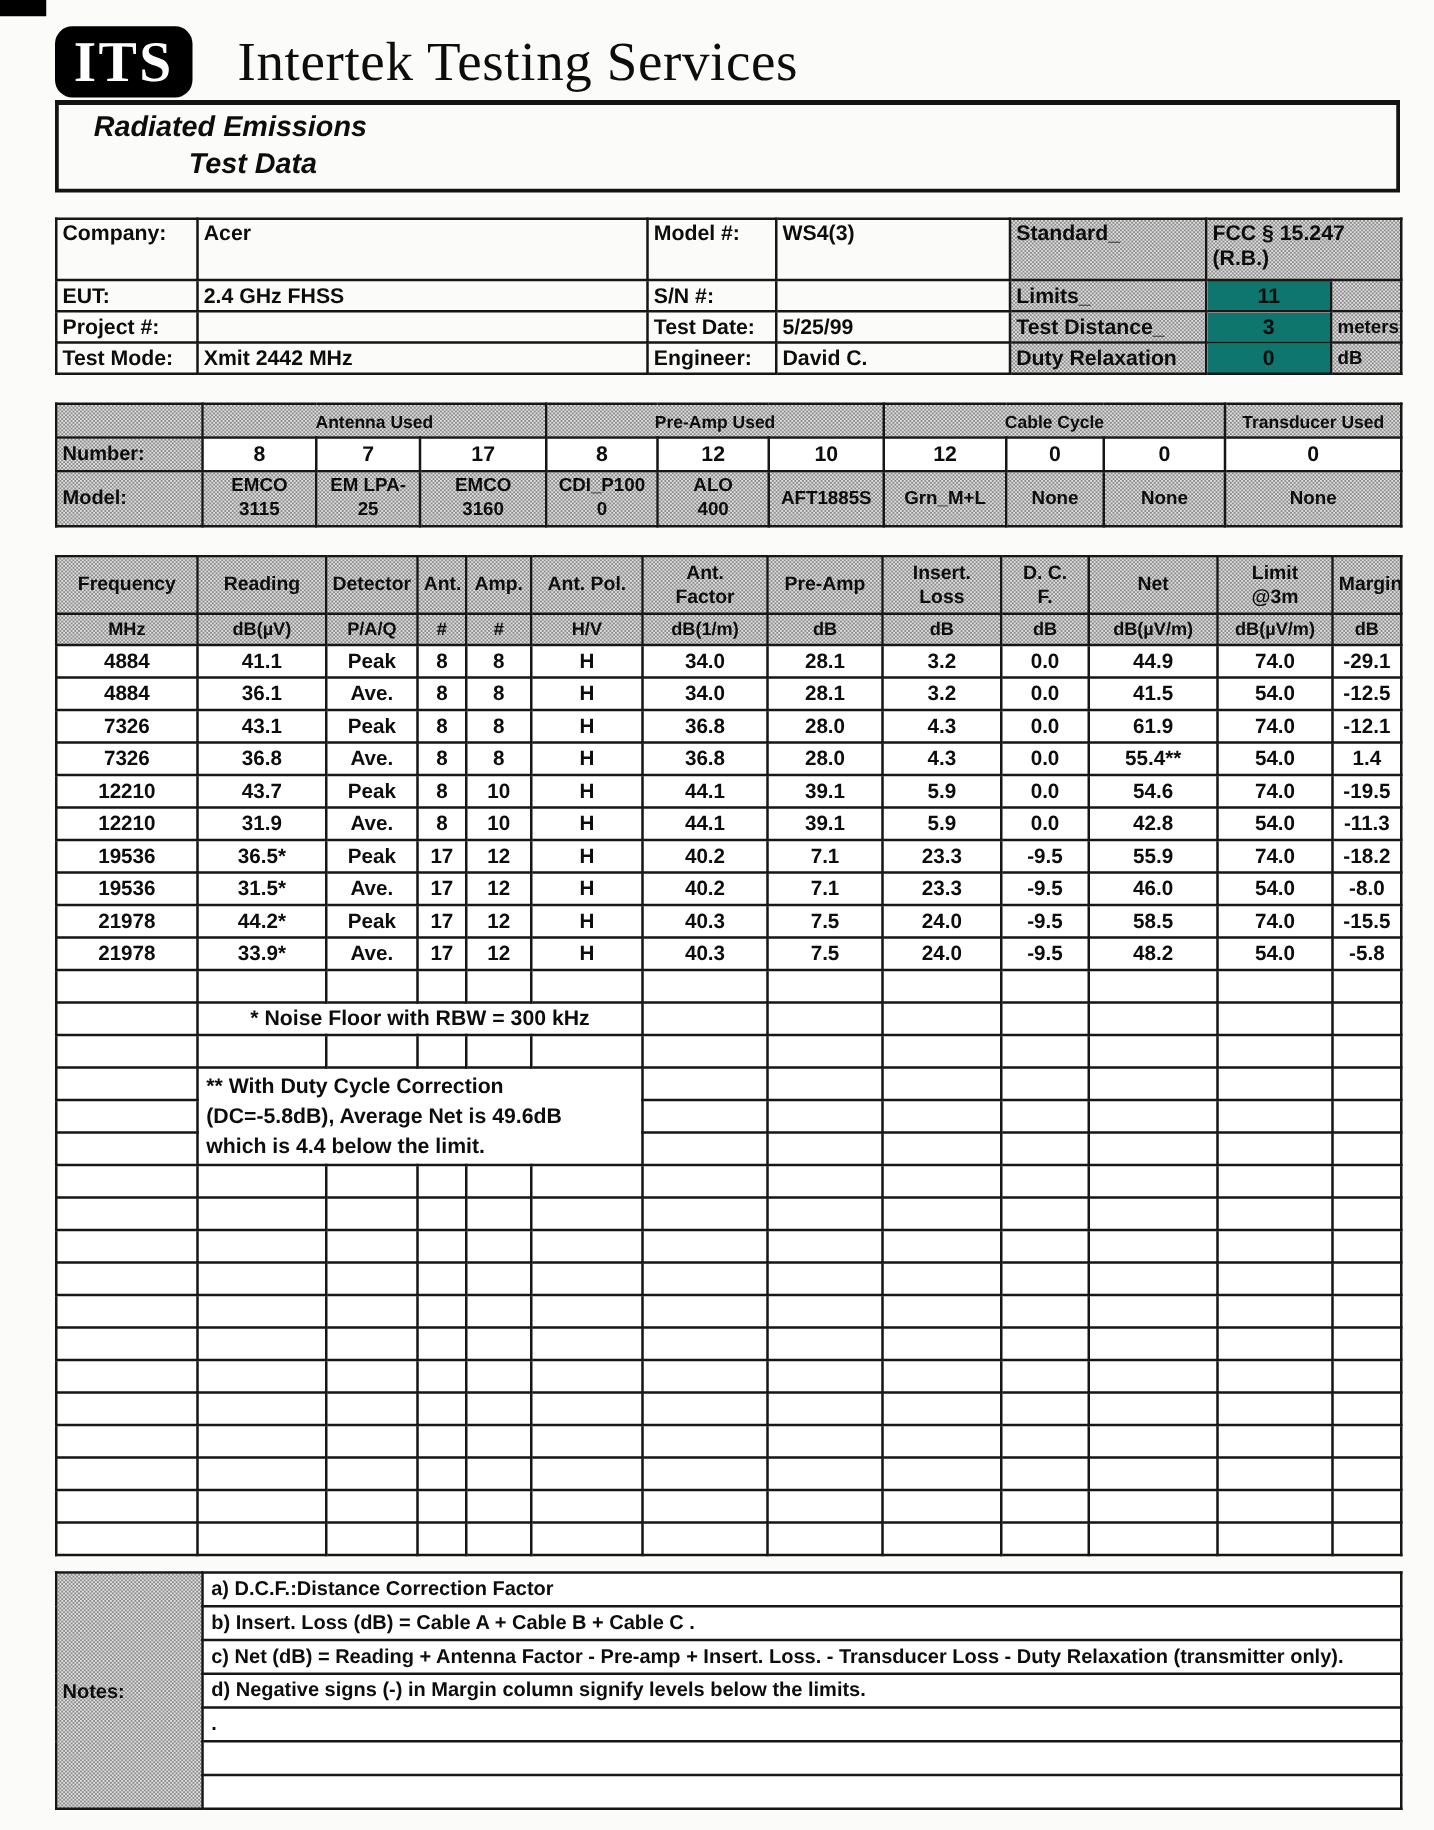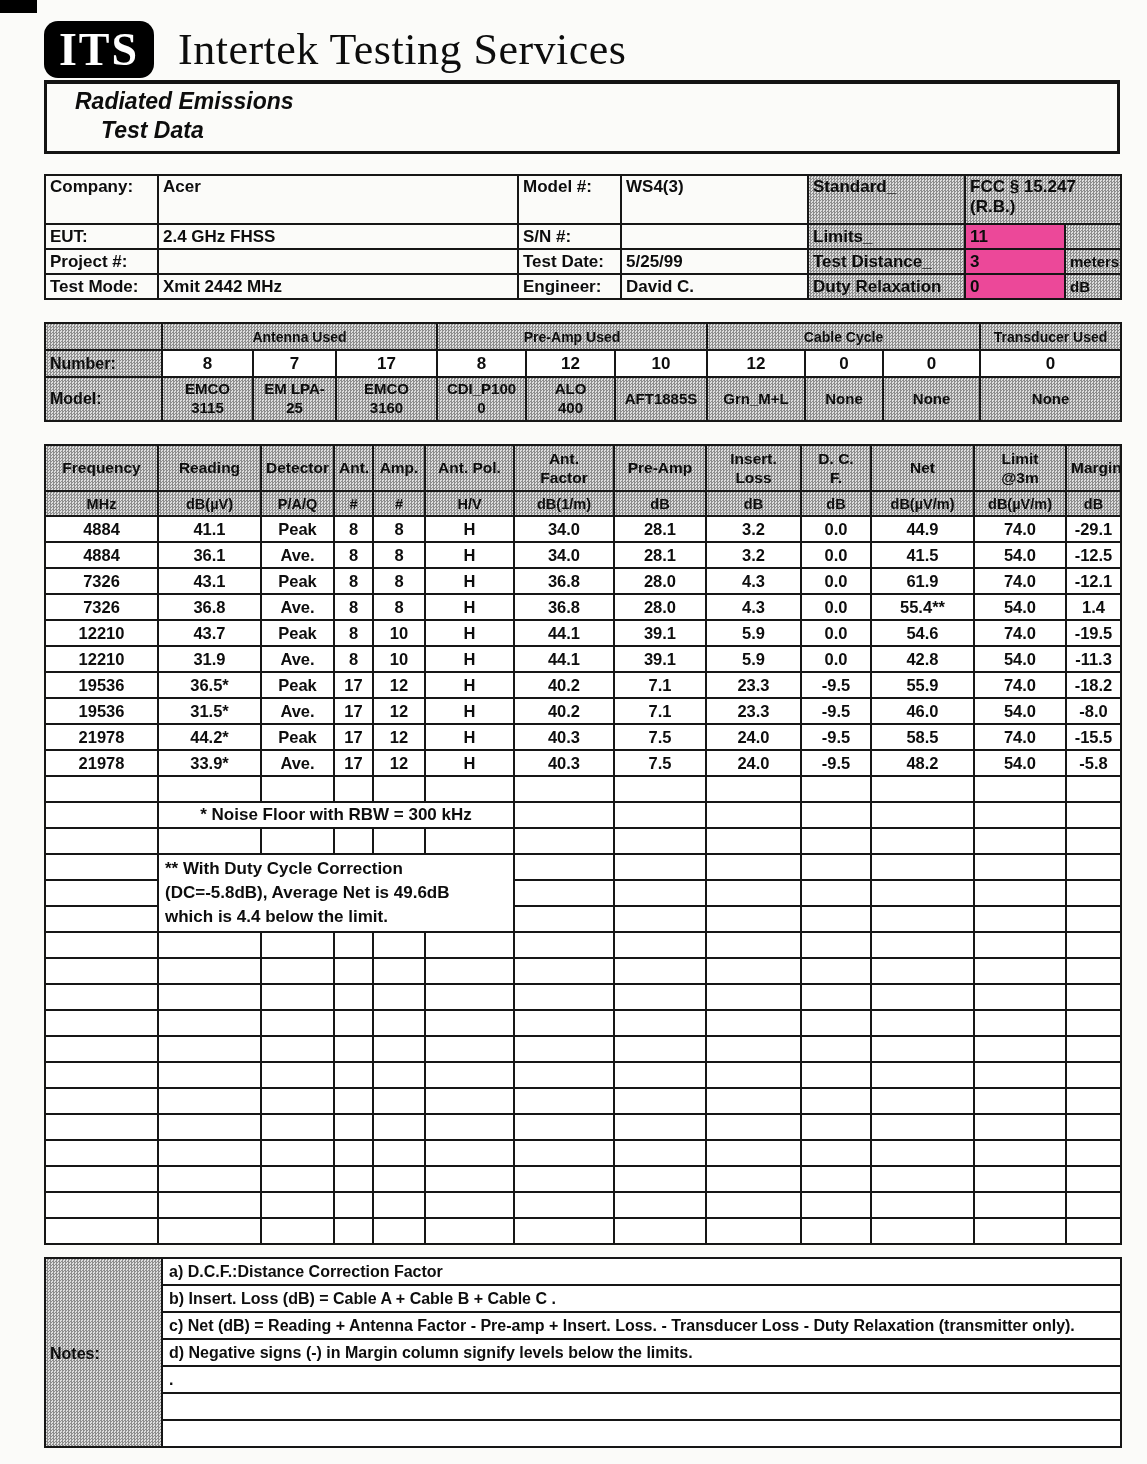--- a/index.html
+++ b/index.html
@@ -8,50 +8,50 @@
     background:#fbfbf9;
     font-family:"Liberation Sans", sans-serif;
     color:#0d0d0d;
     position:relative;
     overflow:hidden;
   }
   .corner-mark { position:absolute; top:0; left:0; width:37px; height:13px; background:#000; }
   .page { padding:14px 27px 0 44px; }
 
   
-  .masthead { display:flex; align-items:center; gap:24px; height:62px; margin-top:4px; }
+  .masthead { display:flex; align-items:center; gap:36px; height:62px; margin-top:4px; }
   .logo {
     background:#000; color:#fff; border-radius:14px;
     width:110px; height:57px; flex:0 0 auto;
     display:flex; align-items:center; justify-content:center;
     font-family:"Liberation Serif", serif; font-size:46px; font-weight:700; letter-spacing:2px;
   }
   .masthead h1 { font-family:"Liberation Serif", serif; font-size:44px; font-weight:400; margin:0; letter-spacing:0.5px; }
 
   
   .title-box { border:3px solid #141414; border-top-width:4px; width:1070px; height:64px; padding-top:3px; }
   .title-line { font-size:23px; font-weight:700; font-style:italic; line-height:1.25; }
   .title-line.l1 { padding-left:28px; }
-  .title-line.l2 { padding-left:54px; }
+  .title-line.l2 { padding-left:104px; }
 
   
   table { border-collapse:collapse; table-layout:fixed; }
   td, th { border:2px solid #161616; padding:0 4px; overflow:hidden; }
   .shade {
     background: conic-gradient(#8d8d8d 90deg, #dedede 90deg 180deg, #8d8d8d 180deg 270deg, #dedede 270deg) 0 0 / 3px 3px;
   }
   .pre { white-space:pre-line; }
 
   
   .info-table { margin-top:20px; width:1076px; }
   .info-table td { height:23px; font-size:17px; font-weight:700; vertical-align:middle;margin-left:32px; }
   .info-table tr.tall td { height:46px; vertical-align:top; padding-top:1px; }
   .info-table .lbl { text-align:left; }
   .info-table .val { text-align:left; }
-  .info-table .whitebox { background:#ec4899; text-align:left; }
+  .info-table .whitebox { background:#0f766e; text-align:center; }
   .info-table .unit { font-size:15px; text-align:left; }
   .std { line-height:1.2; }
 
   
   .equip-table { margin-top:22px; width:1076px; }
   .equip-table td { font-weight:700; }
   .gh { text-align:center; font-size:14px; height:25px; }
   .rowlbl { font-size:16px; height:25px; }
   .numcell { background:#fff; text-align:center; font-size:17px; height:25px; }
   .modelcell { text-align:center; font-size:15px; height:42px; line-height:1.25; vertical-align:middle; }

